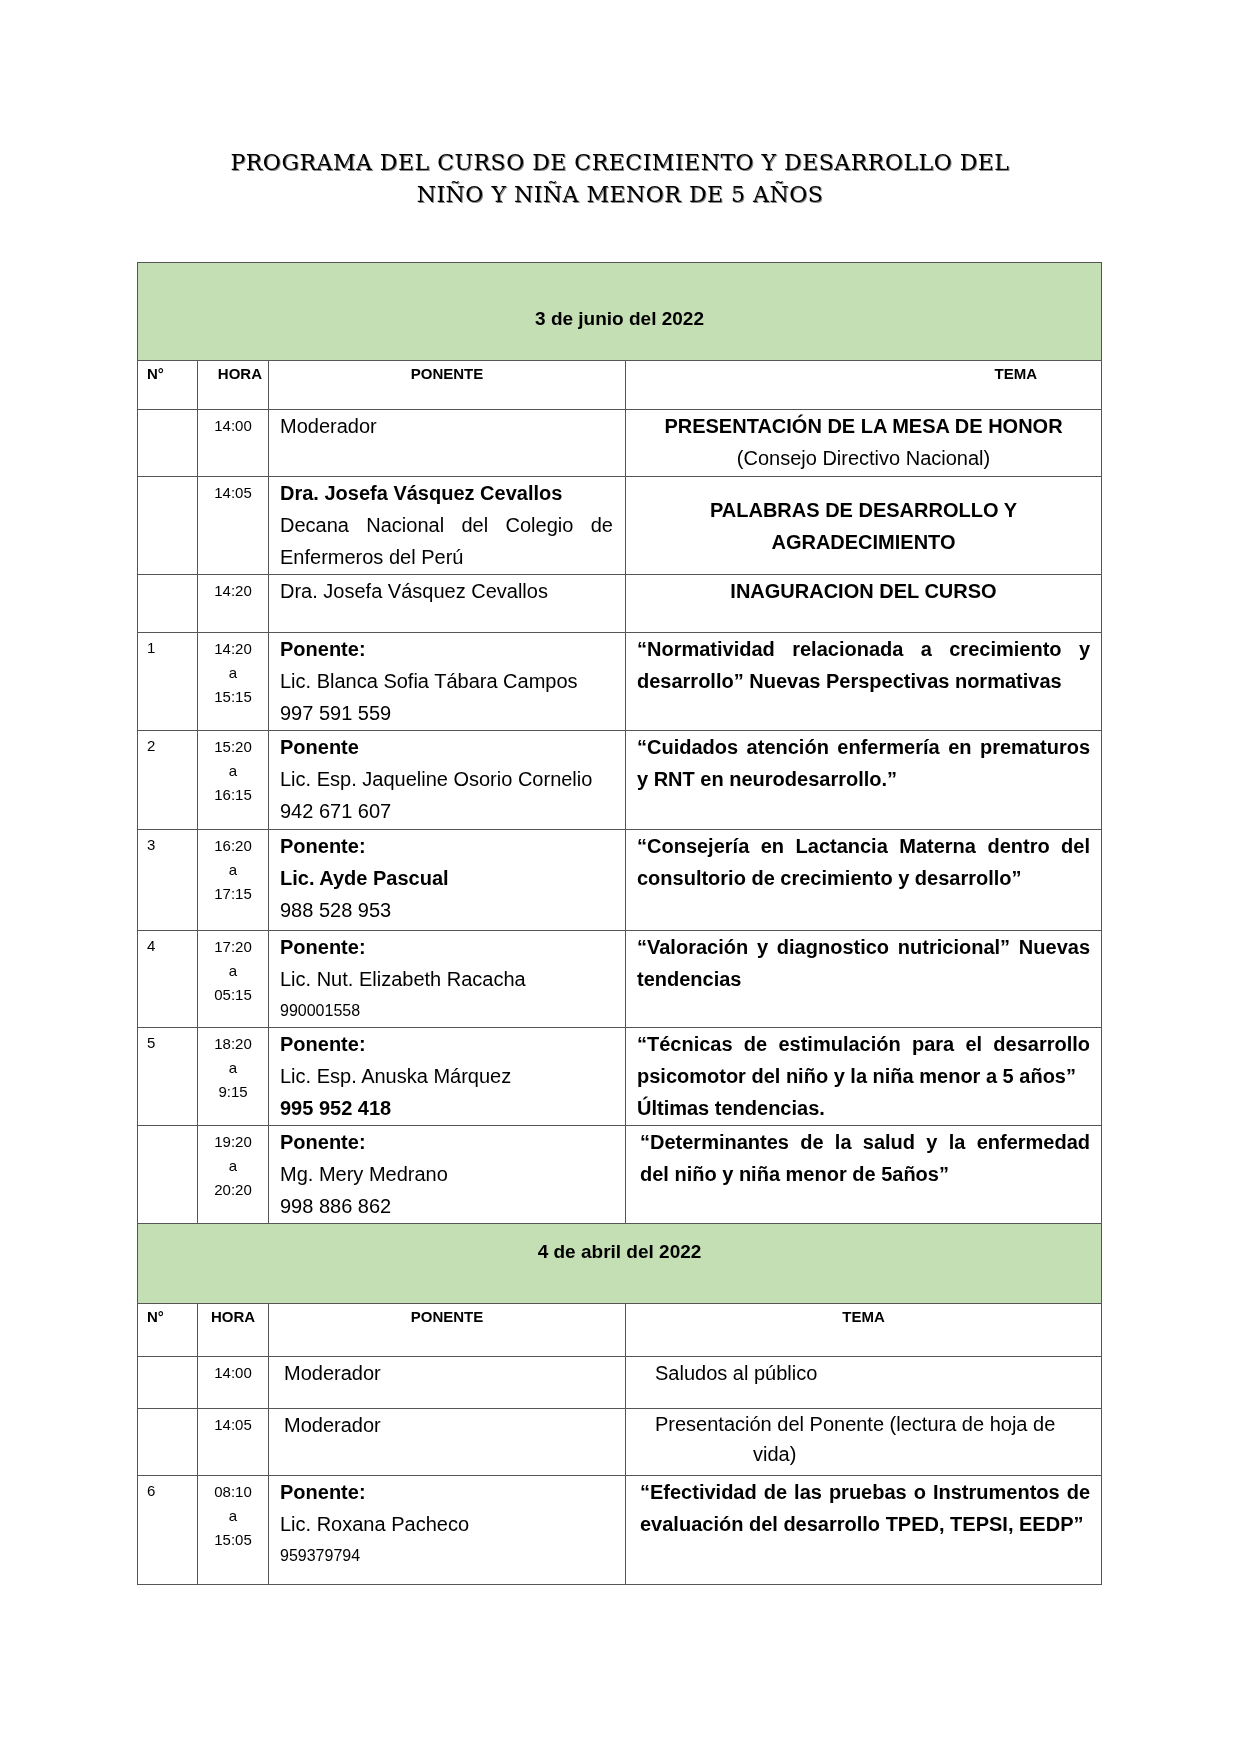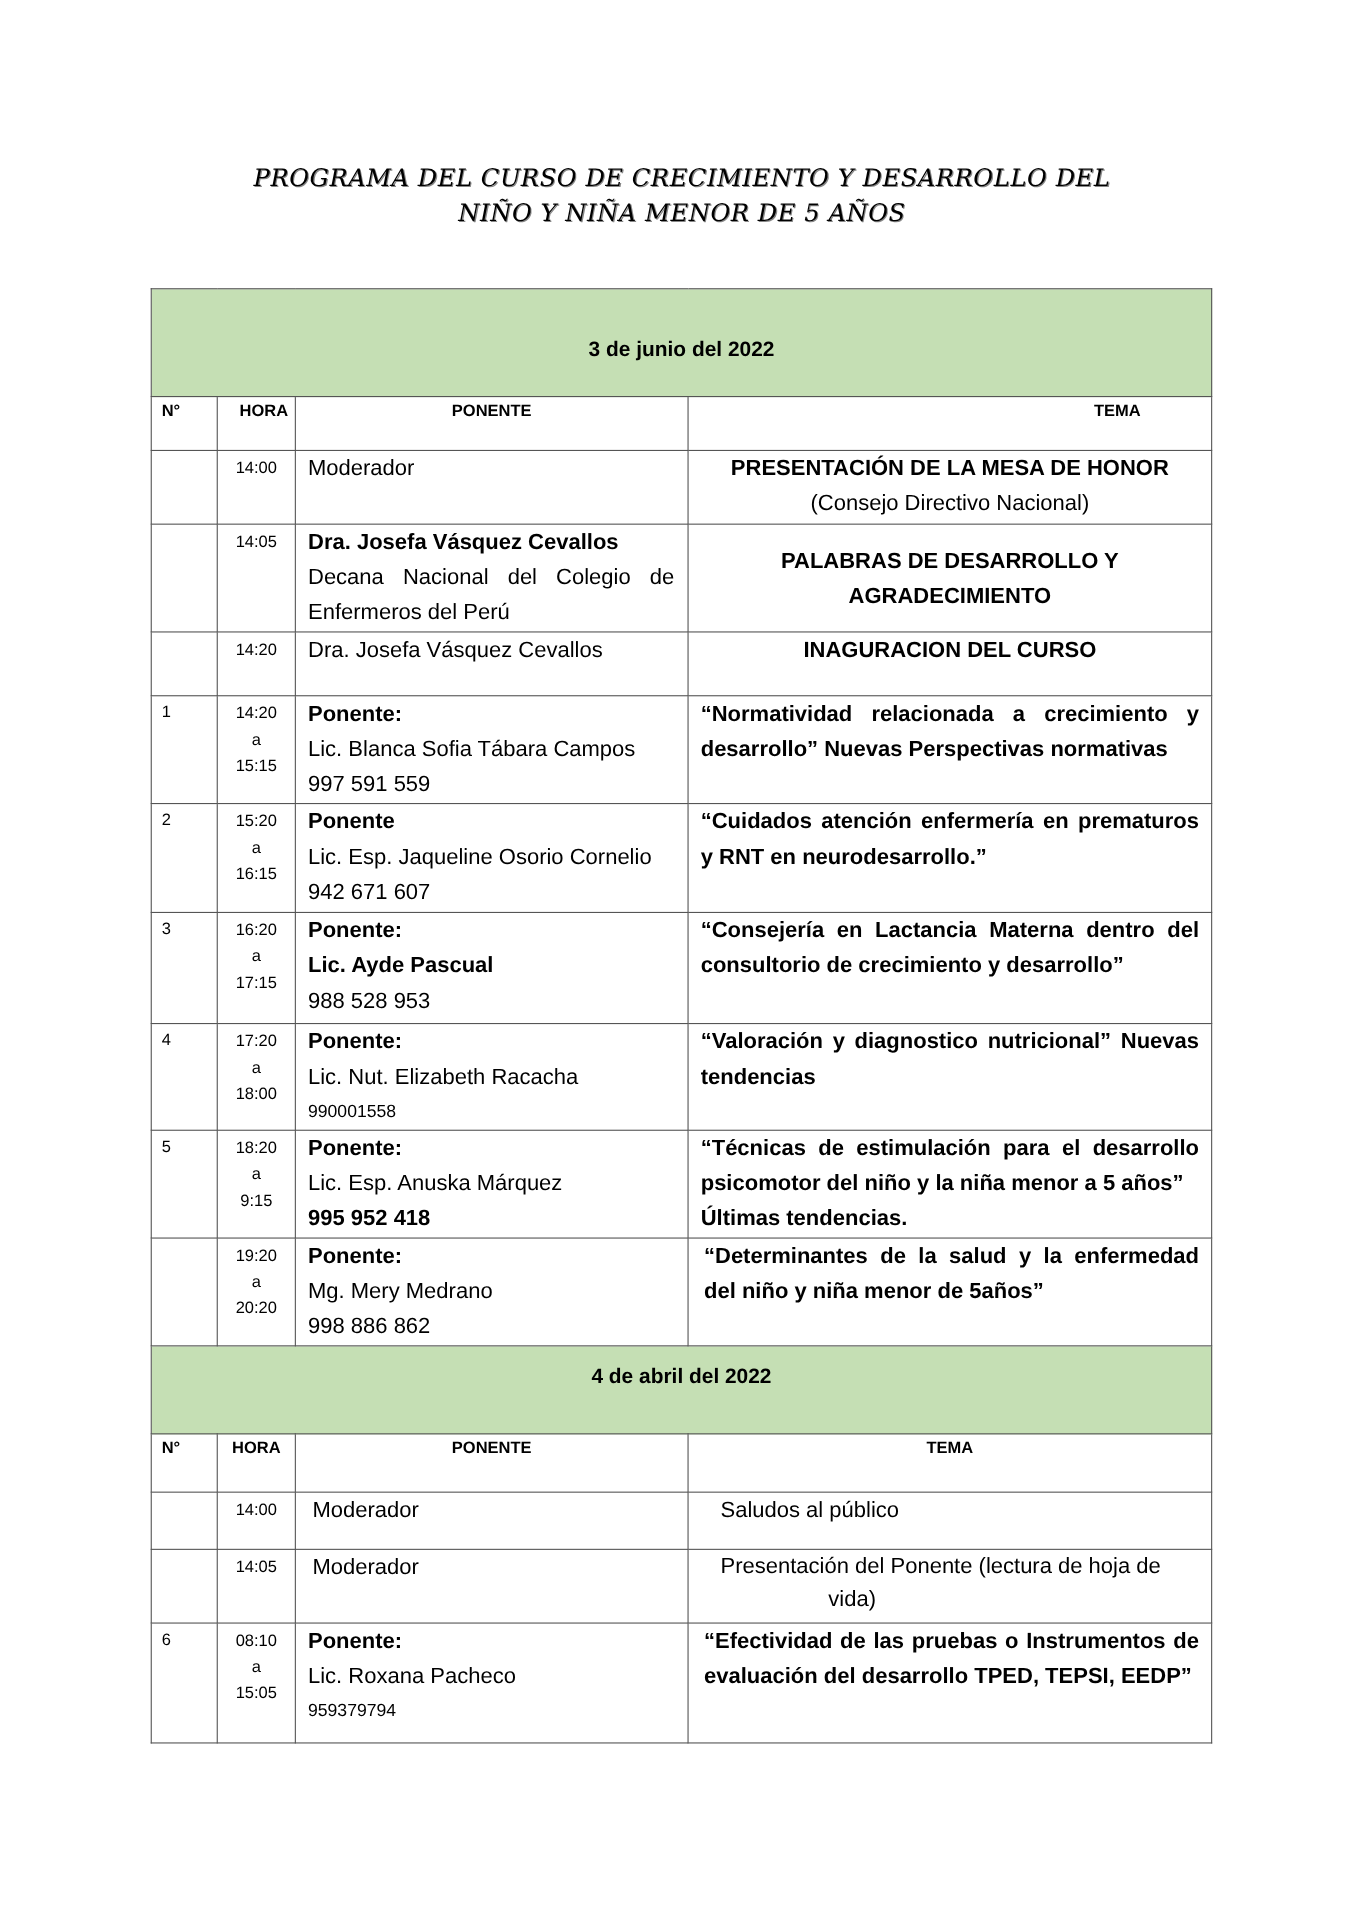--- a/index.html
+++ b/index.html
@@ -1,17 +1,17 @@
 <!DOCTYPE html>
 <html><head>
 <meta charset="utf-8">
 <style>
   html, body { margin: 0; padding: 0; background: #ffffff; }
   body { width: 1240px; height: 1754px; position: relative; overflow: hidden; font-family: "Liberation Sans", sans-serif; color: #000; }
-  .title { position: absolute; left: 0; width: 1240px; text-align: center; font-family: "DejaVu Serif", serif; font-style: italic; font-size: 22px; letter-spacing: 0.5px; text-shadow: 1px 1px 0 #888; }
+  .title { position: absolute; left: 0; width: 1240px; text-align: center; font-family: "DejaVu Serif", serif; font-size: 22px; letter-spacing: 0.5px; text-shadow: 1px 1px 0 #888; }
   .t1 { top: 150px; }
   .t2 { top: 182px; }
   table.prog { position: absolute; left: 137px; top: 262px; width: 964px; border-collapse: collapse; table-layout: fixed; }
   table.prog td { border: 1.5px solid #555; vertical-align: top; padding: 0; margin-left: 24px; }
   col.c-n { width: 60px; } col.c-h { width: 71px; } col.c-p { width: 357px; } col.c-t { width: 476px; }
   tr.day td { background: #c5dfb4; text-align: center; vertical-align: middle; font-family: "Liberation Sans", sans-serif; font-weight: bold; font-size: 19px; }
   tr.head td { font-family: "Liberation Sans", sans-serif; font-weight: bold; font-size: 15px; height: 44px; padding-top: 4px; }
   .num { font-size: 15px; padding: 6px 0 0 9px !important; font-family: "Liberation Sans", sans-serif; }
   .hora { font-size: 15px; text-align: center; padding-top: 4px !important; line-height: 24px; }
   .pon { font-size: 20px; line-height: 32px; padding: 0 12px 0 11px !important; }
@@ -127,21 +127,21 @@
           <div class="b">Lic. Ayde Pascual</div>
           <div>988 528 953</div>
         </td>
       <td class="tema b justify">“Consejería en Lactancia Materna dentro del consultorio de crecimiento y desarrollo”</td>
     </tr>
     <tr style="height:95px">
       <td class="num">4</td>
       <td class="hora">
           <div>17:20</div>
           <div>a</div>
-          <div>18:00</div>
+          <div>05:15</div>
         </td>
       <td class="pon">
           <div class="b">Ponente:</div>
           <div>Lic. Nut.  Elizabeth Racacha</div>
           <div class="small">990001558</div>
         </td>
       <td class="tema b justify">“Valoración y diagnostico nutricional” Nuevas tendencias</td>
     </tr>
     <tr style="height:98px">
       <td class="num">5</td>

